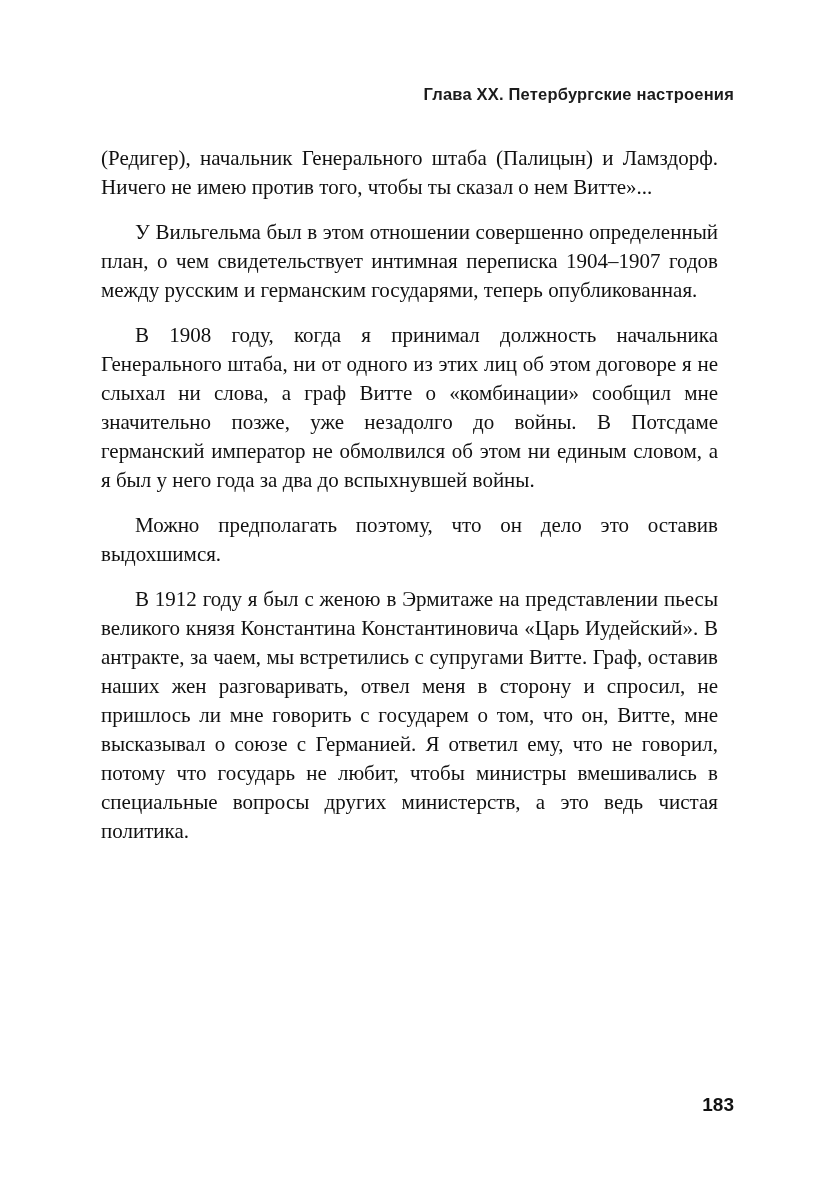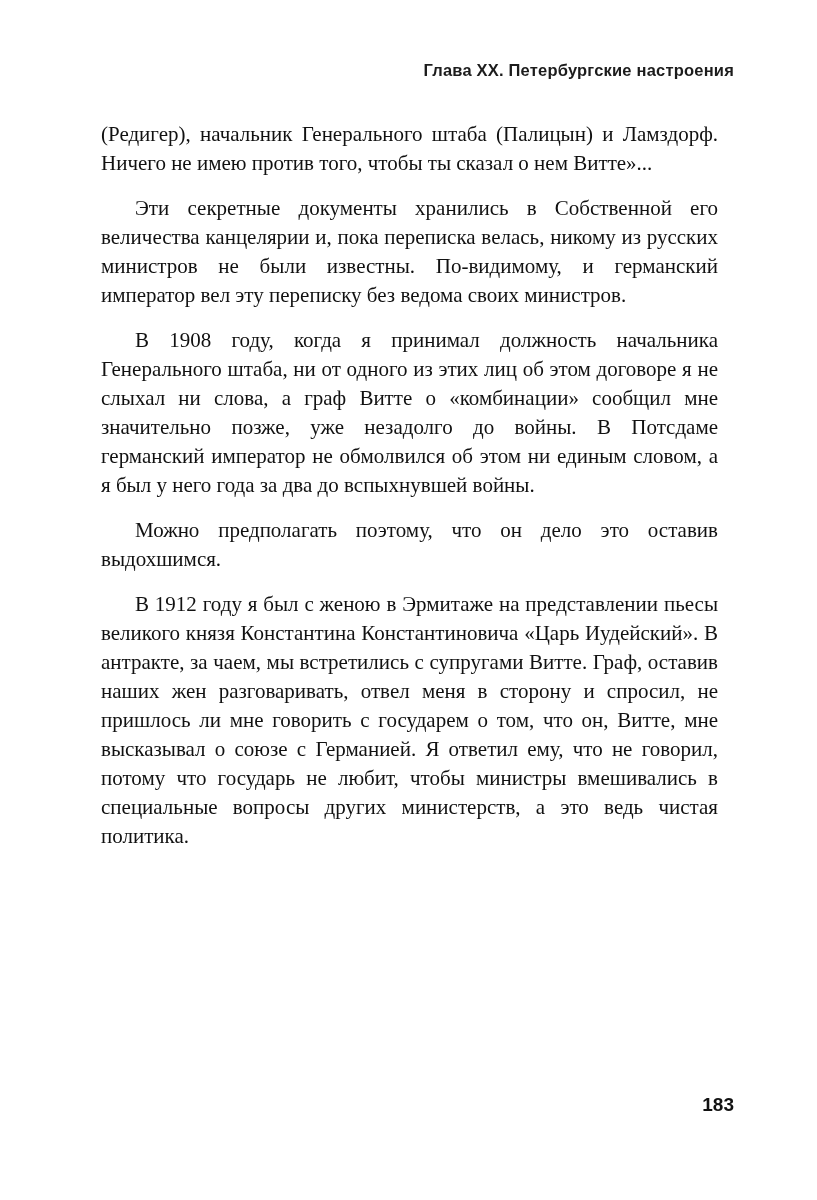--- a/index.html
+++ b/index.html
@@ -6,21 +6,21 @@
       margin: 0;
       padding: 0;
       background: #ffffff;
     }
     .page {
       position: relative;
       width: 817px;
       height: 1200px;
       background: #ffffff;
       box-sizing: border-box;
-      padding: 60px 83px 0 85px;
+      padding: 84px 83px 0 85px;
       overflow: hidden;
       font-family: "Liberation Serif", serif;
       color: #111111;
     }
     .running-head {
       text-align: right;
       font-family: "Liberation Sans", sans-serif;
       font-weight: 700;
       font-size: 16.5px;
       line-height: 20px;
@@ -54,20 +54,20 @@
     }
   </style>
 </head>
 <body>
 
 <div class="page">
   <div class="running-head">Глава XX. Петербургские настроения</div>
 
   <div class="body-text" id="paragraphs">
       <p class="para">(Редигер), начальник Генерального штаба (Палицын) и Ламздорф. Ничего не имею против того, чтобы ты сказал о нем Витте»...</p>
-      <p class="para indent">Эти секретные документы хранились в Собственной его величества канцелярии и, пока переписка велась, никому из русских министров не были известны. По-видимому, и германский император вел эту переписку без ведома своих министров.</p>
+      <p class="para indent">У Вильгельма был в этом отношении совершенно определенный план, о чем свидетельствует интимная переписка 1904–1907 годов между русским и германским государями, теперь опубликованная.</p>
       <p class="para indent">В 1908 году, когда я принимал должность начальника Генерального штаба, ни от одного из этих лиц об этом договоре я не слыхал ни слова, а граф Витте о «комбинации» сообщил мне значительно позже, уже незадолго до войны. В Потсдаме германский император не обмолвился об этом ни единым словом, а я был у него года за два до вспыхнувшей войны.</p>
       <p class="para indent">Можно предполагать поэтому, что он дело это оставив выдохшимся.</p>
       <p class="para indent">В 1912 году я был с женою в Эрмитаже на представлении пьесы великого князя Константина Константиновича «Царь Иудейский». В антракте, за чаем, мы встретились с супругами Витте. Граф, оставив наших жен разговаривать, отвел меня в сторону и спросил, не пришлось ли мне говорить с государем о том, что он, Витте, мне высказывал о союзе с Германией. Я ответил ему, что не говорил, потому что государь не любит, чтобы министры вмешивались в специальные вопросы других министерств, а это ведь чистая политика.</p>
     </div>
 
   <div class="page-number">183</div>
 </div>
 
 </body></html>

